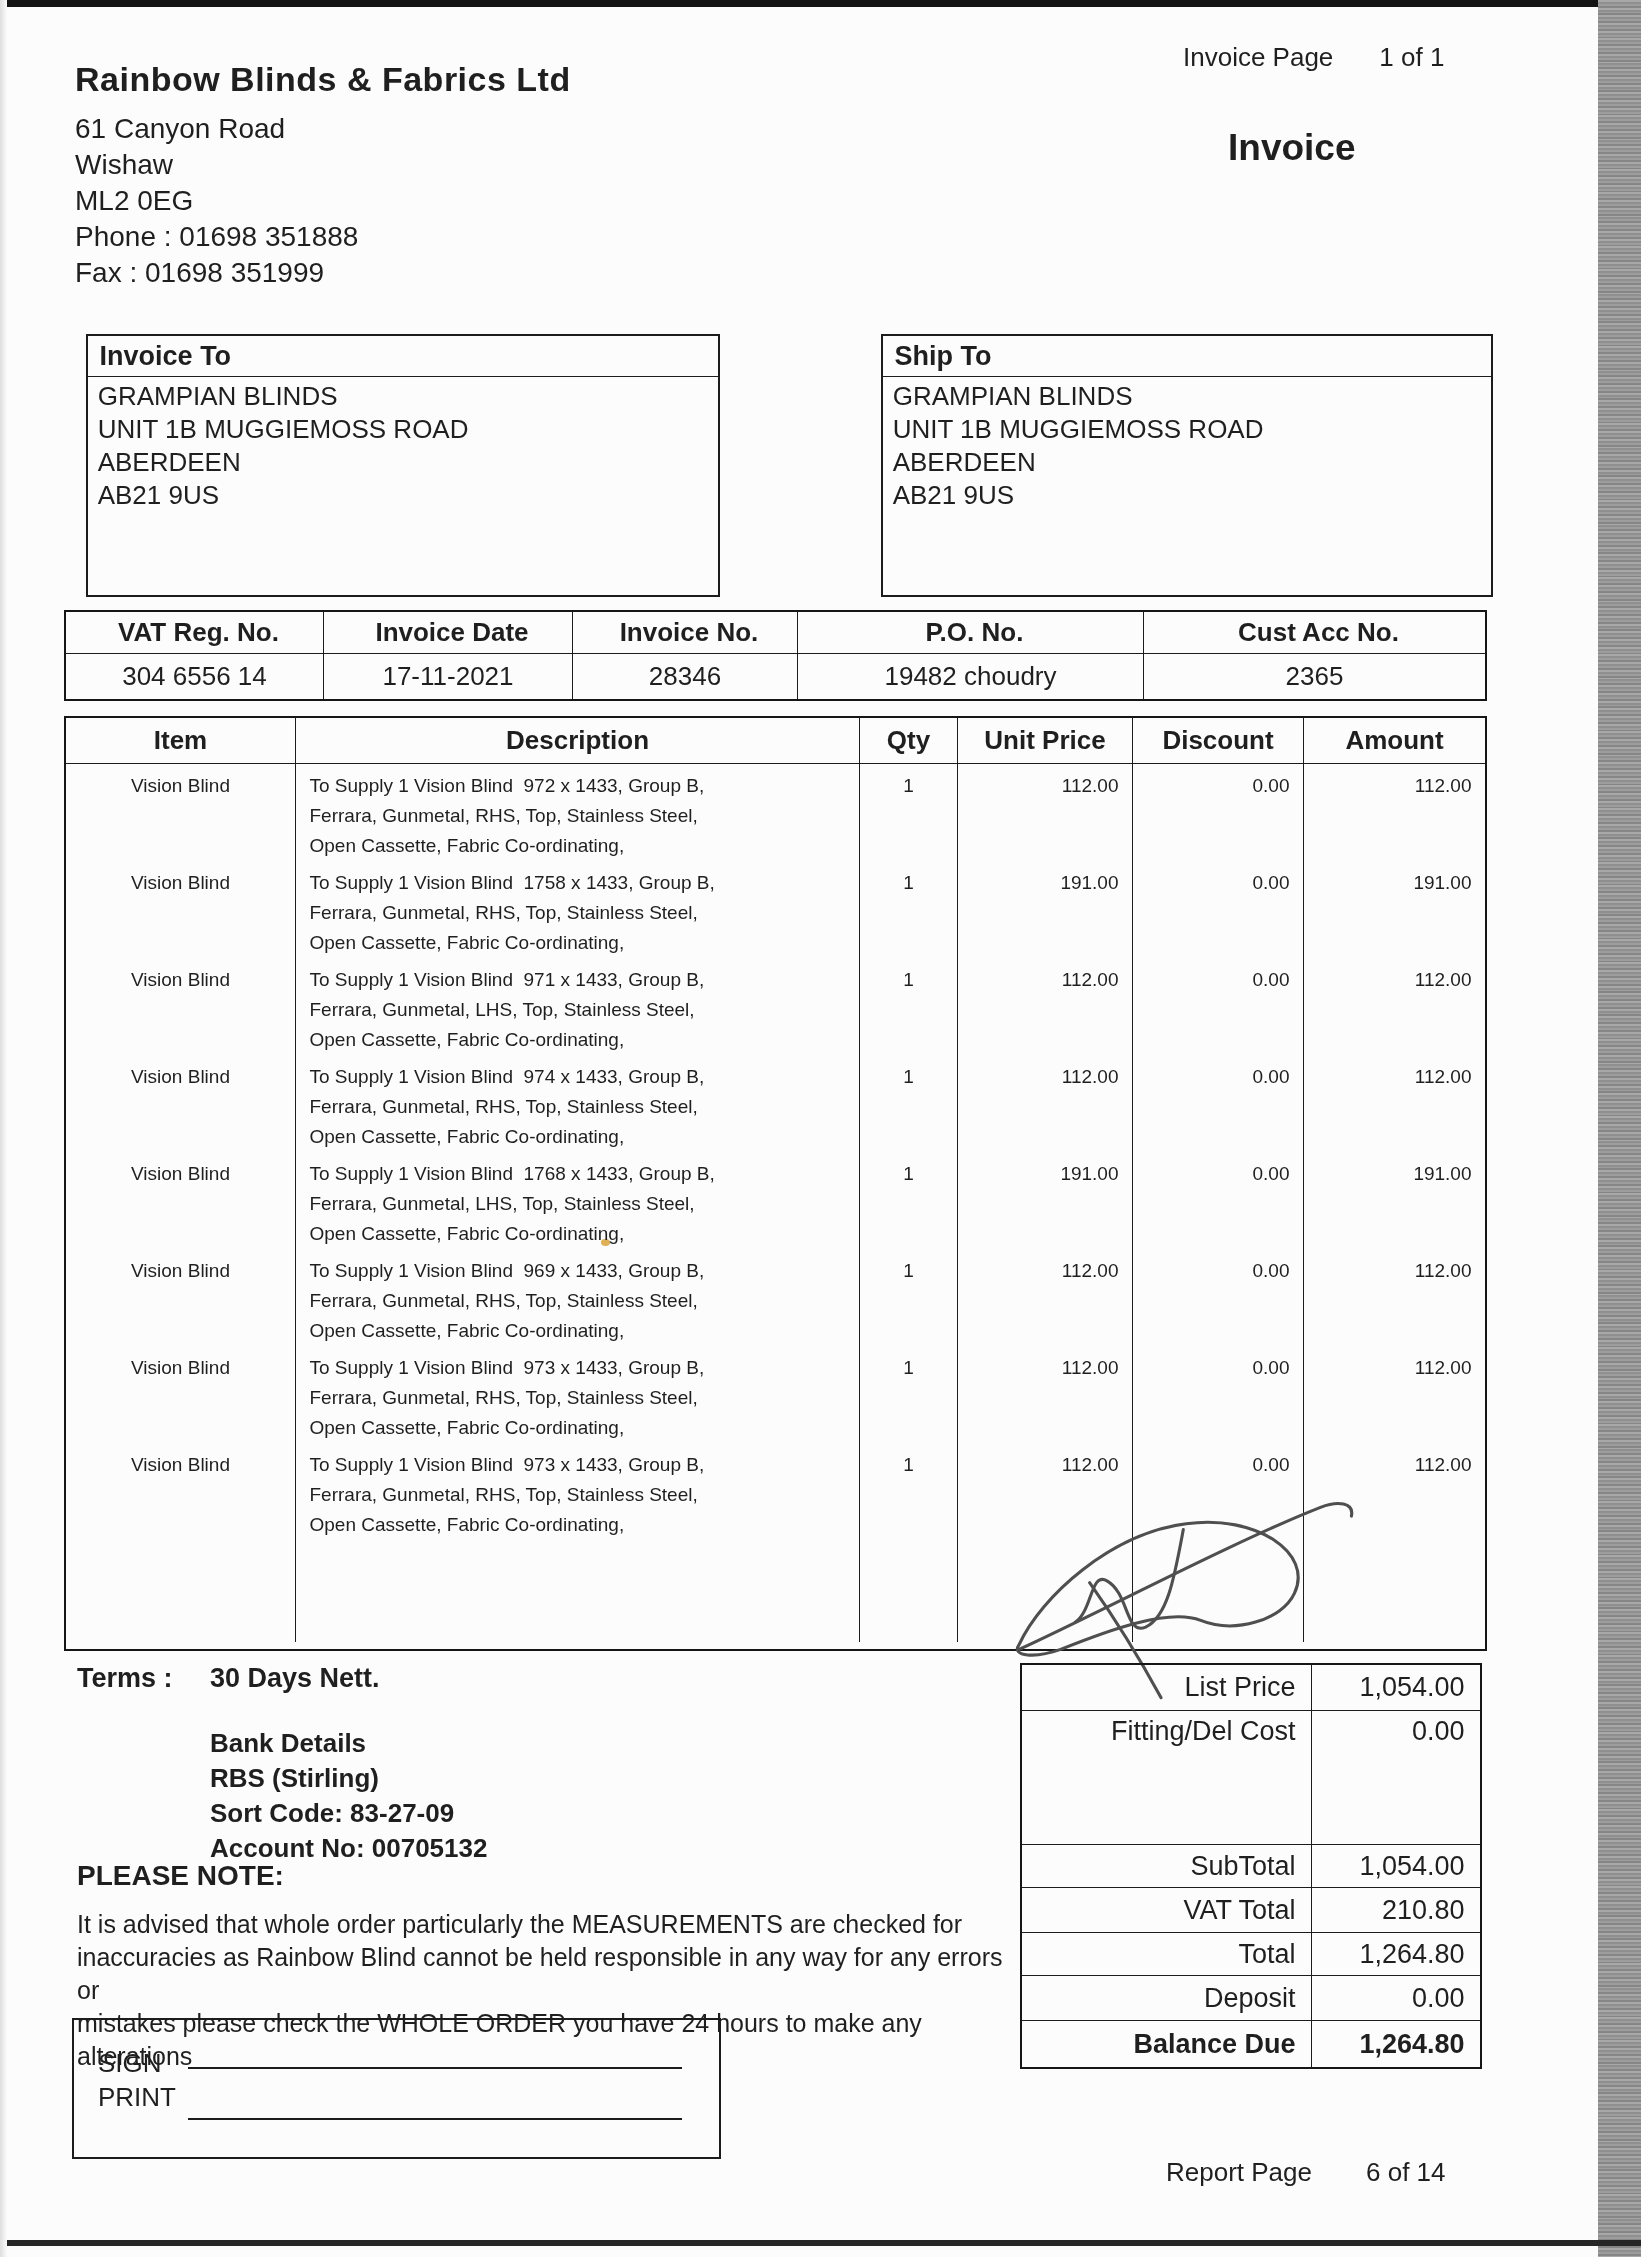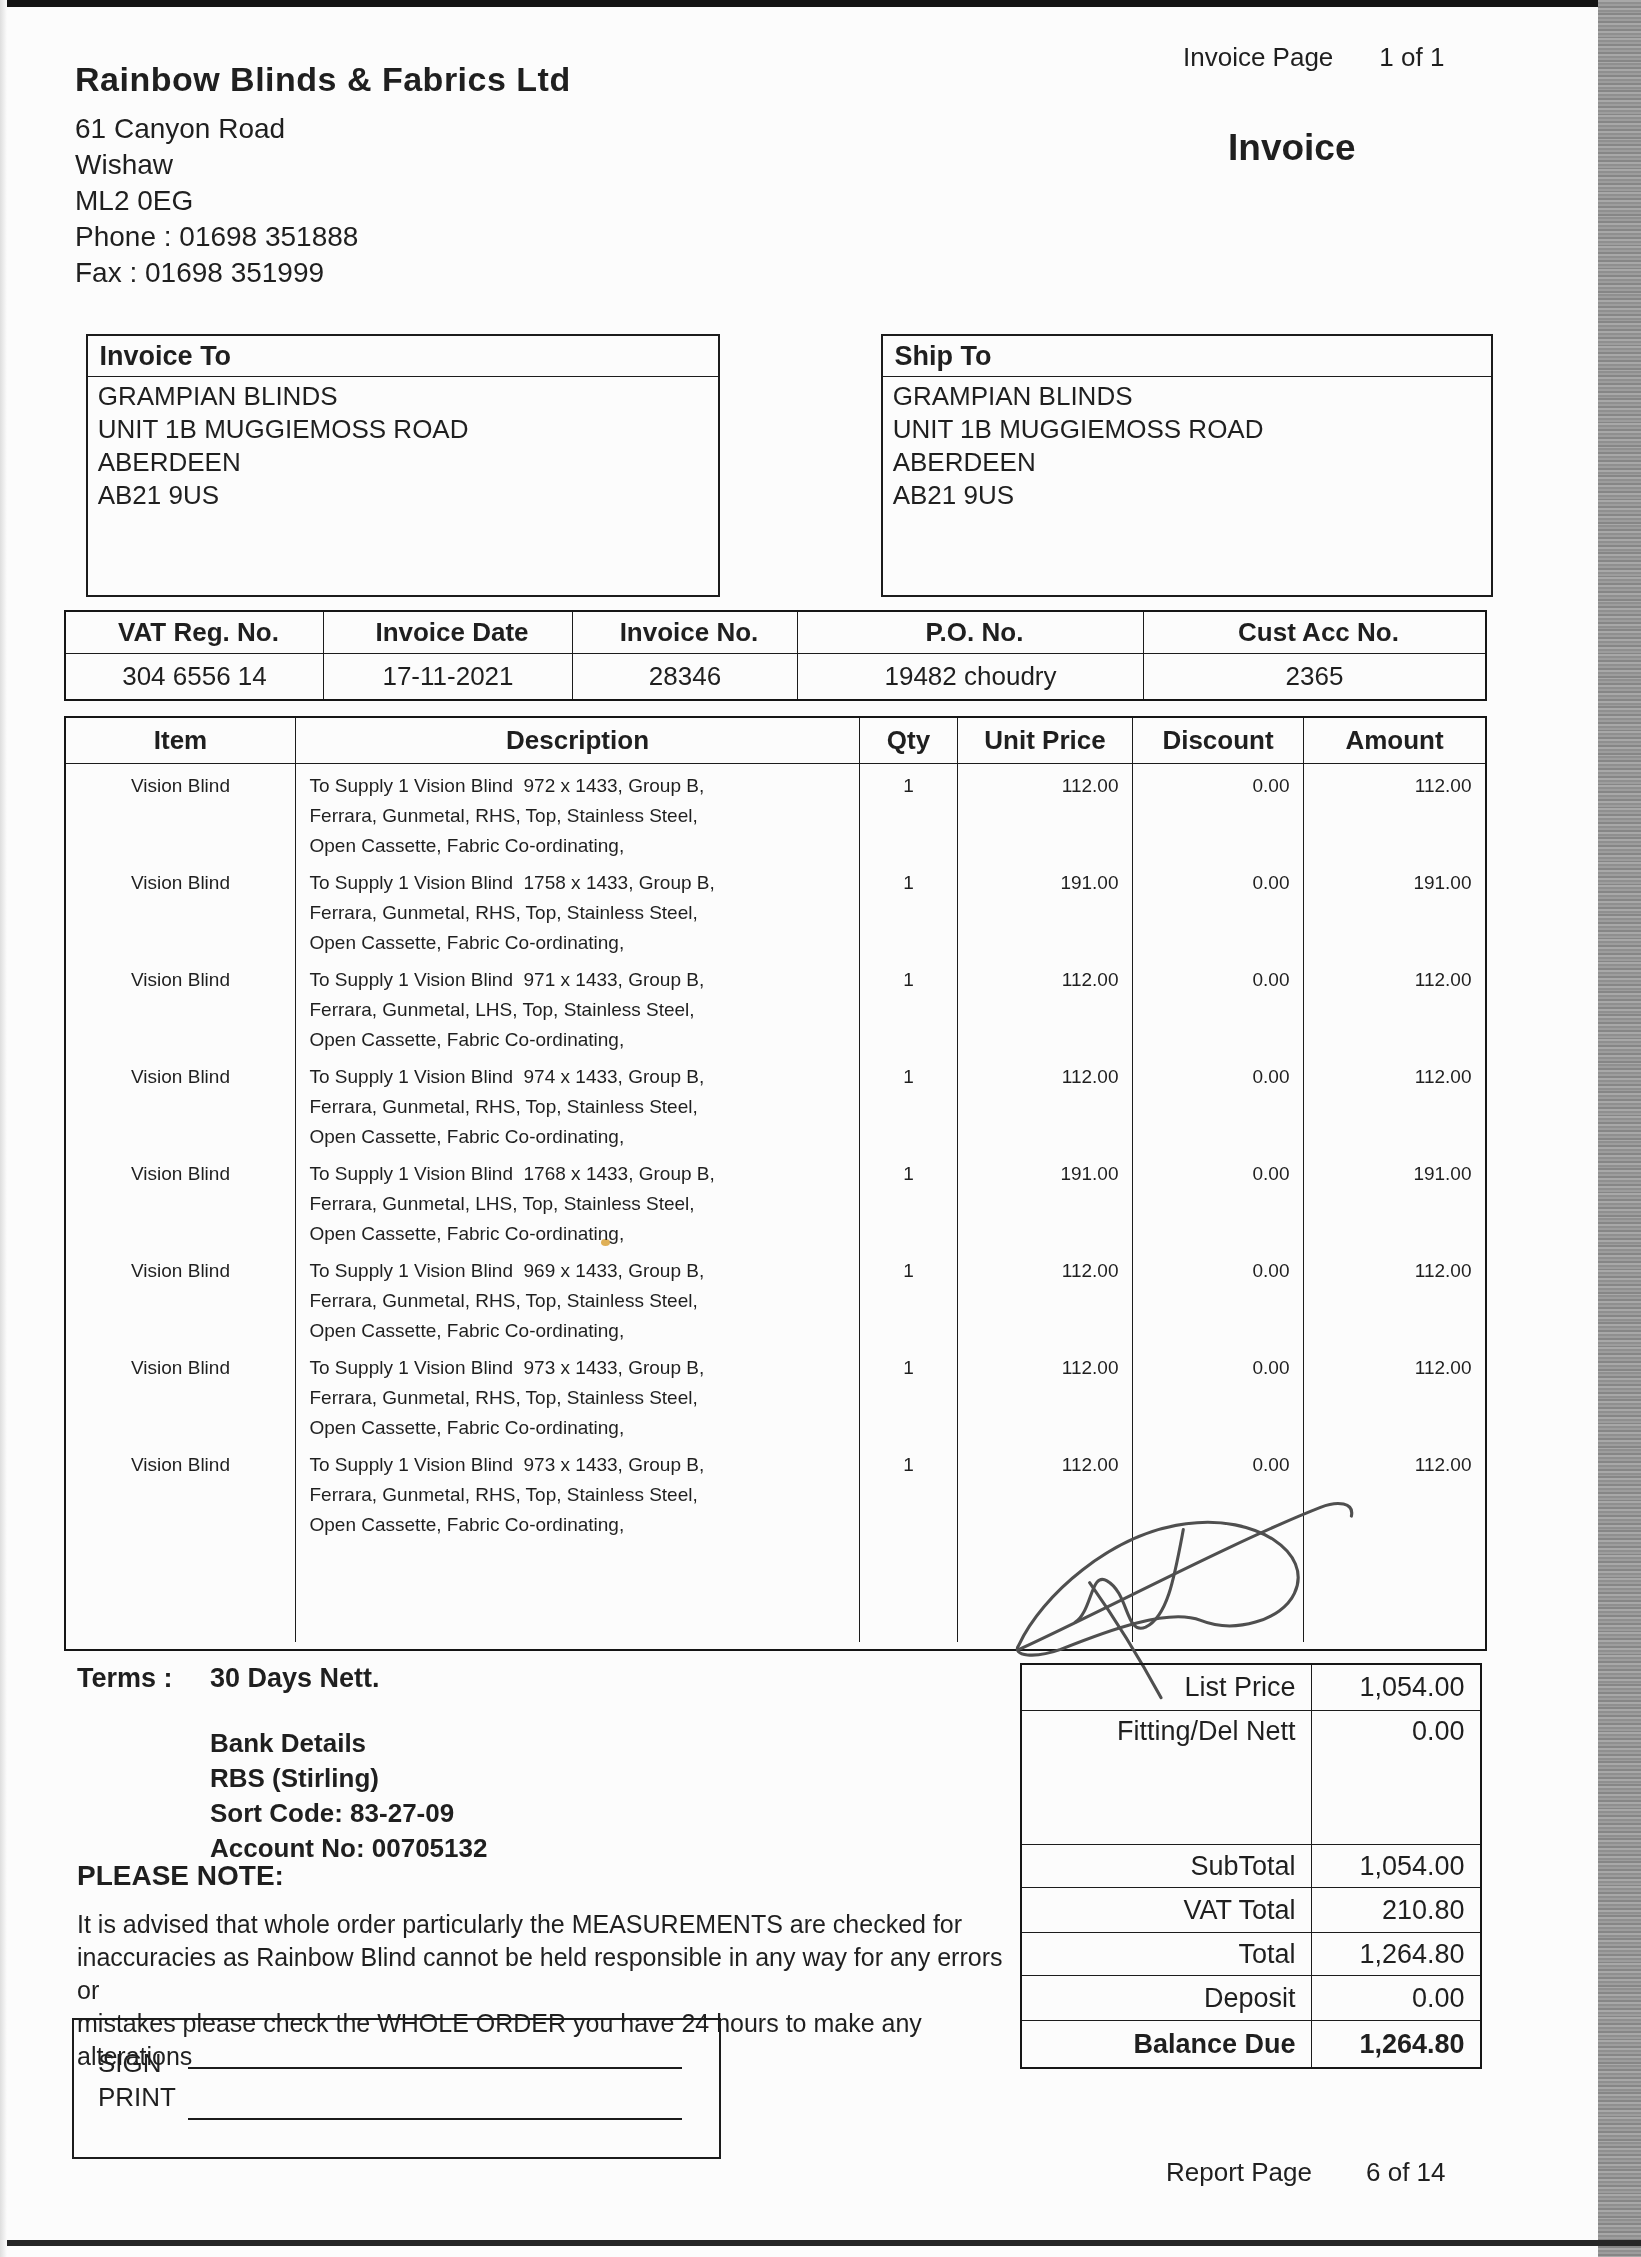--- a/index.html
+++ b/index.html
@@ -262,21 +262,21 @@
 Account No: 00705132</div>
 
   <div class="note-title">PLEASE NOTE:</div>
   <div class="note-body pre">It is advised that whole order particularly the MEASUREMENTS are checked for
 inaccuracies as Rainbow Blind cannot be held responsible in any way for any errors or
 mistakes please check the WHOLE ORDER you have 24 hours to make any alterations</div>
 
   <div class="totals-table">
       <div class="tcell label">List Price</div>
       <div class="tcell value">1,054.00</div>
-      <div class="tcell label top tborder">Fitting/Del Nett</div>
+      <div class="tcell label top tborder">Fitting/Del Cost</div>
       <div class="tcell value top tborder">0.00</div>
       <div class="tcell label tborder">SubTotal</div>
       <div class="tcell value tborder">1,054.00</div>
       <div class="tcell label tborder">VAT Total</div>
       <div class="tcell value tborder">210.80</div>
       <div class="tcell label tborder">Total</div>
       <div class="tcell value tborder">1,264.80</div>
       <div class="tcell label tborder">Deposit</div>
       <div class="tcell value tborder">0.00</div>
       <div class="tcell label bold tborder">Balance Due</div>

